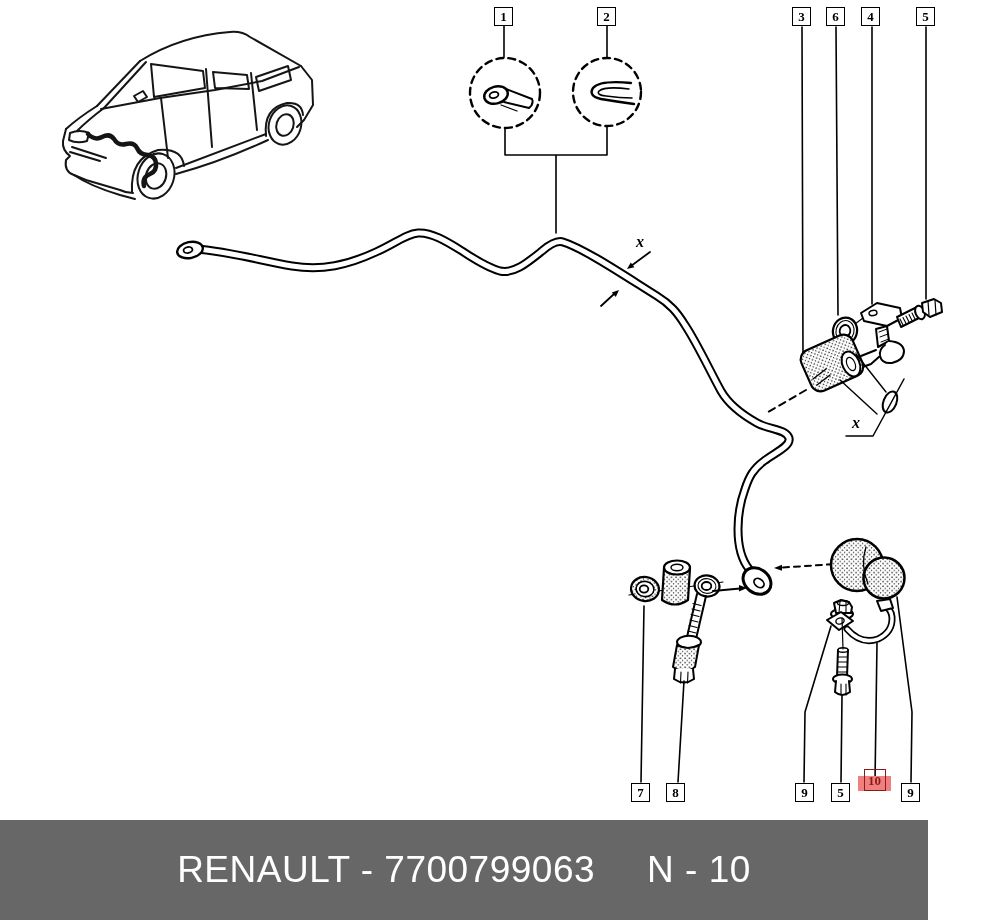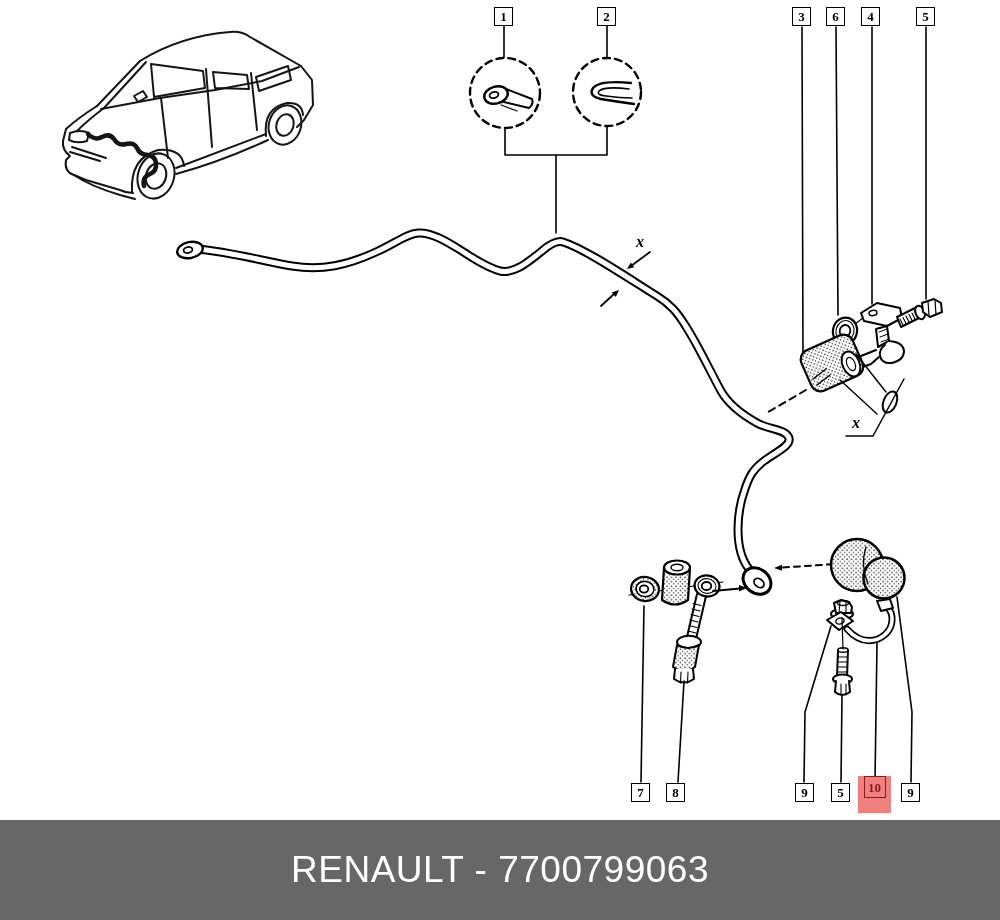--- a/index.html
+++ b/index.html
@@ -8,27 +8,27 @@
     --highlight-fill:#f08080; --highlight-accent:#8b1a1a;
   }
   html,body{margin:0;padding:0;}
   .stage{position:relative;width:1000px;height:920px;background:var(--background);
          font-family:"Liberation Sans",sans-serif;overflow:hidden;}
   .diagram-svg{position:absolute;left:0;top:0;}
   .plabel{position:absolute;width:19px;height:19px;border:1.6px solid var(--line);
           background:#fff;display:flex;align-items:center;justify-content:center;
           font-family:"Liberation Serif",serif;font-weight:bold;font-size:13px;color:#000;
           box-sizing:border-box;line-height:1;}
-  .hl-wrap{position:absolute;width:33px;height:37px;background:var(--highlight-fill);
-           display:flex;align-items:flex-start;justify-content:center;}
+  .hl-wrap{position:absolute;width:33px;height:15px;background:var(--highlight-fill);
+           display:flex;align-items:flex-end;justify-content:center;}
   .hl-wrap .plabel{position:static;border-color:var(--highlight-accent);color:var(--highlight-accent);
            background:transparent;width:22px;height:22px;}
   .xmark{position:absolute;font-family:"Liberation Serif",serif;font-weight:bold;font-style:italic;
          font-size:16px;color:#000;line-height:1;}
-  .banner{position:absolute;left:0;top:820px;width:1000px;height:100px;
+  .banner{position:absolute;left:0;top:820px;width:928px;height:100px;
           background:var(--banner-background);color:var(--banner-text);
           display:flex;align-items:center;justify-content:center;gap:52px;
           font-size:37px;font-weight:500;letter-spacing:.5px;white-space:nowrap;}
 </style>
 </head>
 <body>
 
 <div class="stage">
 
 <svg class="diagram-svg" width="1000" height="820" viewBox="0 0 1000 820">
@@ -234,15 +234,16 @@
 <div class="hl-wrap" style="left:858px;top:776px;">
   <div class="plabel">10</div>
 </div>
 <div class="plabel" style="left:901px;top:783px;">9</div>
 
 <span class="xmark" style="left:636px;top:234px;">x</span>
 <span class="xmark" style="left:852px;top:415px;">x</span>
 
 <div class="banner">
   <span>RENAULT - 7700799063</span>
+  <span>N - 10</span>
 </div>
 
 </div>
 
 </body></html>

